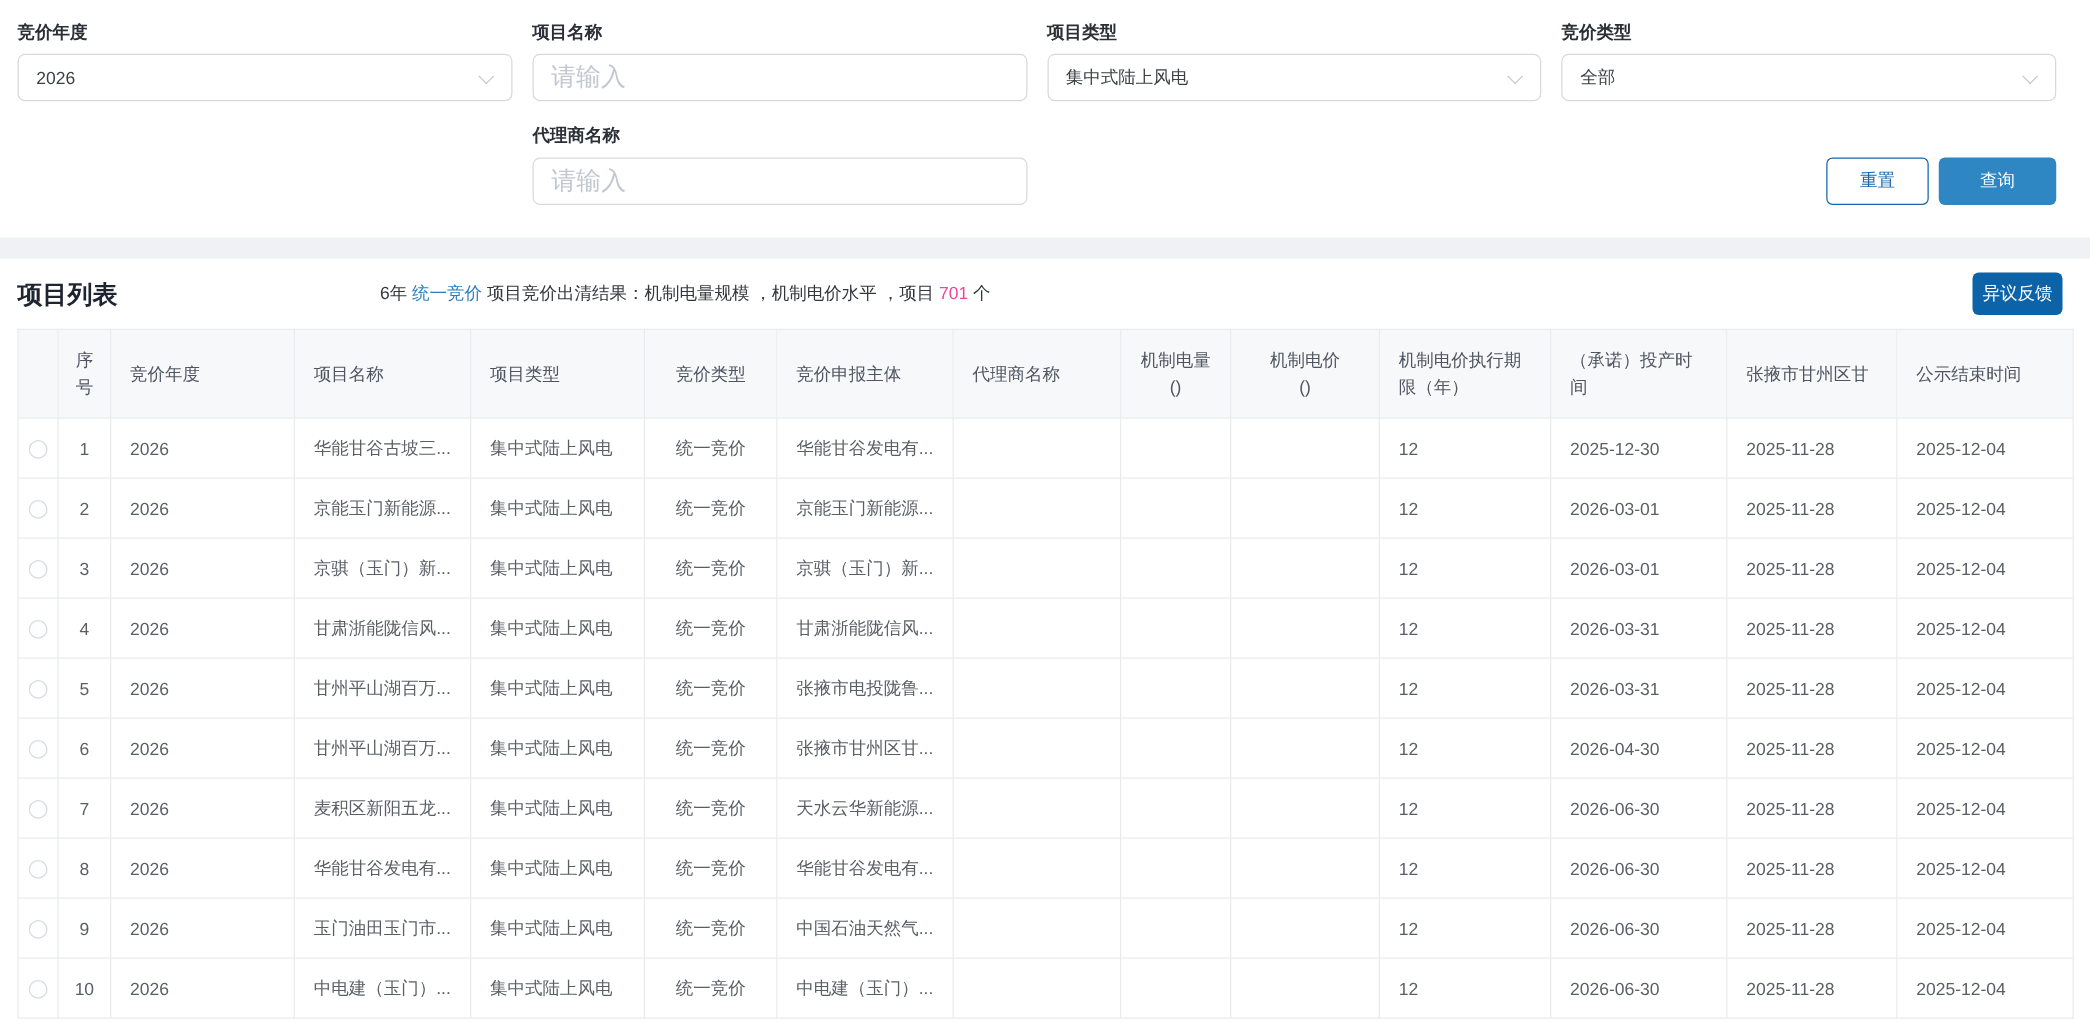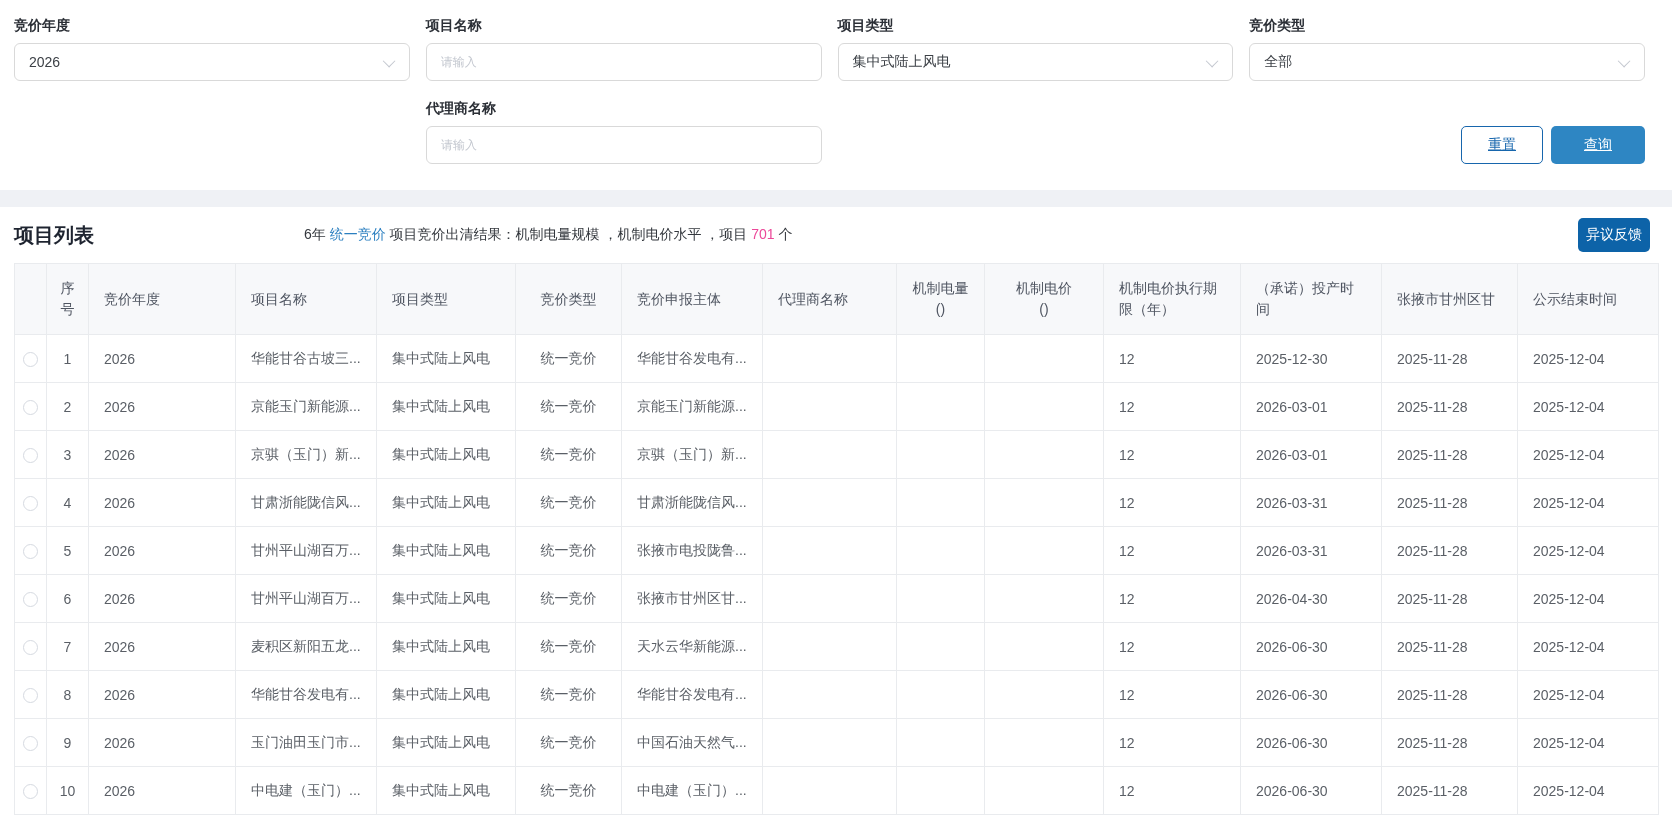--- a/index.html
+++ b/index.html
@@ -11,26 +11,26 @@
   .filter-row { display: flex; gap: 16px; }
   .filter-row + .filter-row { margin-top: 18px; align-items: flex-end; }
   .field { width: 396px; }
   .field-label { font-weight: bold; color: #2b2f36; margin-bottom: 9px; line-height: 18px; }
   .control { height: 38px; border: 1px solid #d9d9d9; border-radius: 6px; background: #fff;
     display: flex; align-items: center; padding: 0 14px; color: #3c4046; }
   .select-box { justify-content: space-between; cursor: pointer; }
   .chevron { width: 9px; height: 9px; border-left: 1.6px solid #c3c7cf; border-bottom: 1.6px solid #c3c7cf;
     transform: rotate(-45deg) translateY(-2px); flex: none; }
   .text-input { width: 100%; height: 38px; border: 1px solid #d9d9d9; border-radius: 6px;
-    padding: 0 14px; font-size: 12px; color: #a16207; outline: none;
+    padding: 0 14px; font-size: 20px; color: #a16207; outline: none;
     font-family: "Liberation Sans", "DejaVu Sans", sans-serif; }
   .text-input::placeholder { color: #c3c7cf; }
   .filter-buttons { margin-left: auto; display: flex; gap: 8px; padding-bottom: 0; }
   .btn { height: 38px; border-radius: 5px; font-size: 14px; cursor: pointer; border: none;
-    font-family: "Liberation Sans", "DejaVu Sans", sans-serif; text-decoration: underline; }
+    font-family: "Liberation Sans", "DejaVu Sans", sans-serif; }
   .btn-reset { width: 82px; background: #fff; border: 1px solid #1766ad; color: #1766ad; }
   .btn-search { width: 94px; background: #2e86c3; color: #fff; }
 
   
   .page-strip { height: 17px; background: #eff1f5; }
 
   
   .list-card { background: #fff; padding: 0 14px; }
   .list-header { height: 56px; display: flex; align-items: center; position: relative; }
   .list-title { font-size: 20px; font-weight: bold; color: #1e2430; }

